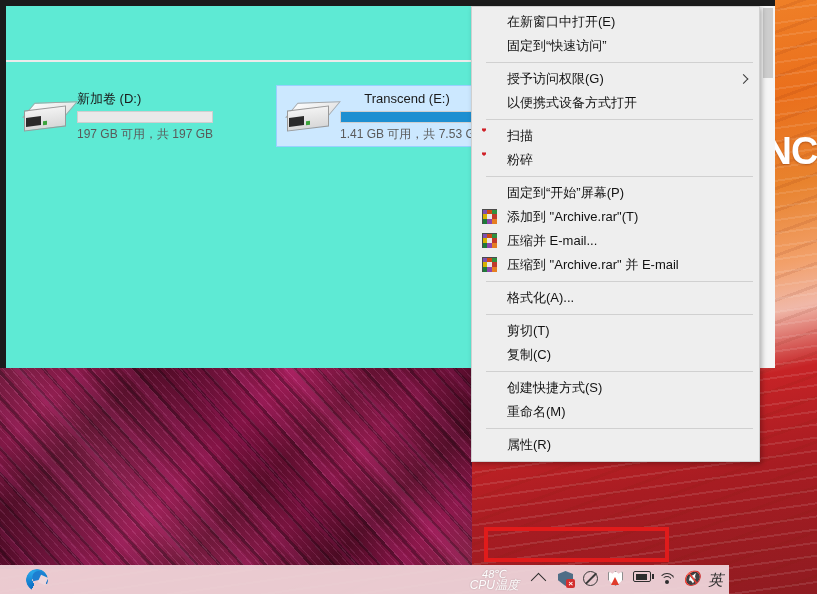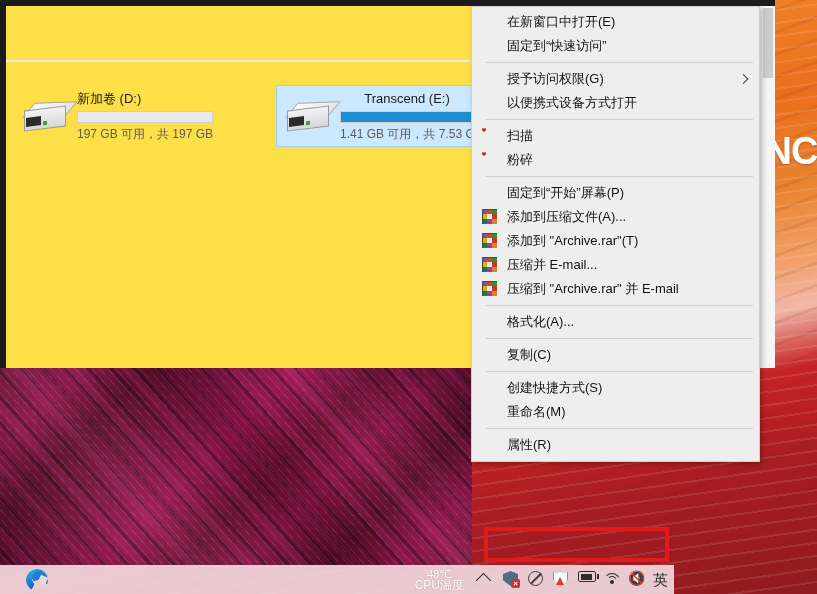--- a/index.html
+++ b/index.html
@@ -86,21 +86,21 @@
     left: 0; top: 0;
     width: 775px; height: 368px;
     background: #ffffff;
     border-left: 6px solid #1b1b1b;
     border-top: 6px solid #1b1b1b;
     overflow: hidden;
   }
   #explorer-body {
     position: absolute;
     left: 0; top: 0; right: 0; bottom: 0;
-    background: #fde047;
+    background: #5eead4;
     text-decoration: underline;
   }
   #explorer-toolbar-strip {
     position: absolute;
     left: 0; top: 54px; right: 0;
     height: 2px;
     background: #ebebeb;
   }
   
   #explorer-scrollbar {
@@ -274,25 +274,26 @@
     width: 185px; height: 35px;
     border: 4px solid #e01b1b;
     z-index: 60;
     pointer-events: none;
   }
 
   
   #taskbar {
     position: absolute;
     left: 0; bottom: 0;
-    width: 674px; height: 29px;
+    width: 729px; height: 29px;
     background: rgba(238,214,219,0.94);
     display: flex;
     align-items: center;
     z-index: 70;
+    font-style: italic;
   }
   #taskbar-left {
     display: flex; align-items: center;
     padding-left: 26px;
   }
   #edge-icon {
     position: relative;
     width: 22px; height: 22px;
   }
   #edge-icon .ring {
@@ -540,36 +541,20 @@
             <i style="background: rgb(207, 74, 18);"></i>
             <i style="background: rgb(47, 143, 63);"></i>
             <i style="background: rgb(214, 178, 0);"></i>
             <i style="background: rgb(232, 232, 232);"></i>
             <i style="background: rgb(192, 57, 43);"></i>
             <i style="background: rgb(31, 122, 58);"></i>
             <i style="background: rgb(142, 68, 173);"></i>
             <i style="background: rgb(230, 126, 34);"></i>
           </span>
         </span>
-        <span class="label">添加到压缩文件(A)...</span>
-      </div>
-      <div class="menu-item">
-        <span class="menu-icon">
-          <span class="icon-rar">
-            <i style="background: rgb(125, 79, 176);"></i>
-            <i style="background: rgb(207, 74, 18);"></i>
-            <i style="background: rgb(47, 143, 63);"></i>
-            <i style="background: rgb(214, 178, 0);"></i>
-            <i style="background: rgb(232, 232, 232);"></i>
-            <i style="background: rgb(192, 57, 43);"></i>
-            <i style="background: rgb(31, 122, 58);"></i>
-            <i style="background: rgb(142, 68, 173);"></i>
-            <i style="background: rgb(230, 126, 34);"></i>
-          </span>
-        </span>
         <span class="label">添加到 "Archive.rar"(T)</span>
       </div>
       <div class="menu-item">
         <span class="menu-icon">
           <span class="icon-rar">
             <i style="background: rgb(125, 79, 176);"></i>
             <i style="background: rgb(207, 74, 18);"></i>
             <i style="background: rgb(47, 143, 63);"></i>
             <i style="background: rgb(214, 178, 0);"></i>
             <i style="background: rgb(232, 232, 232);"></i>
@@ -596,20 +581,23 @@
           </span>
         </span>
         <span class="label">压缩到 "Archive.rar" 并 E-mail</span>
       </div>
       <div class="menu-sep"></div>
       <div class="menu-item">
         <span class="label">格式化(A)...</span>
       </div>
       <div class="menu-sep"></div>
       <div class="menu-item">
+        <span class="label">剪切(T)</span>
+      </div>
+      <div class="menu-item">
         <span class="label">复制(C)</span>
       </div>
       <div class="menu-sep"></div>
       <div class="menu-item">
         <span class="label">创建快捷方式(S)</span>
       </div>
       <div class="menu-item">
         <span class="label">重命名(M)</span>
       </div>
       <div class="menu-sep"></div>

